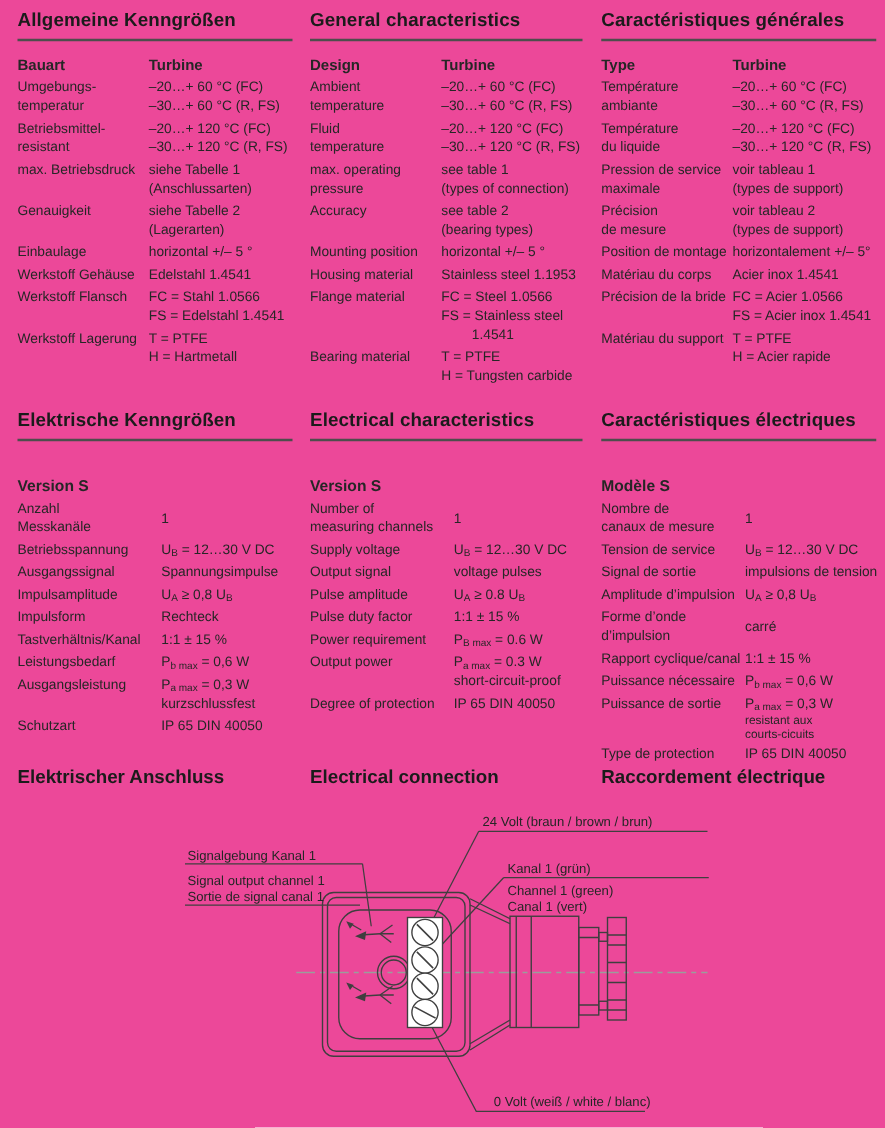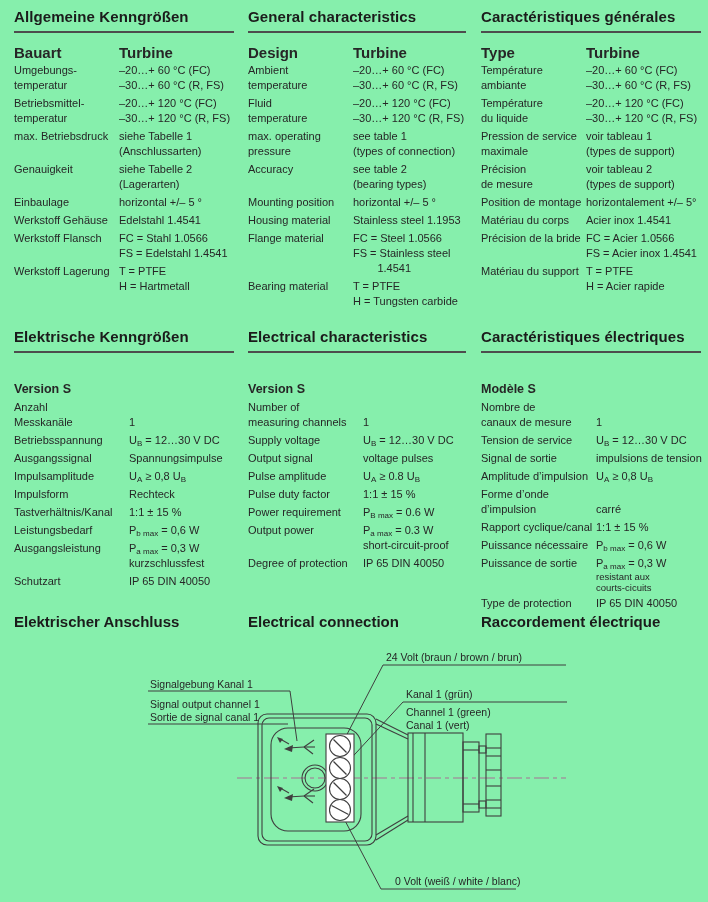--- a/index.html
+++ b/index.html
@@ -1,30 +1,30 @@
 <!DOCTYPE html>
 <html><head>
 <meta charset="utf-8">
 <style>
   *{box-sizing:border-box;margin:0;padding:0}
   html,body{background:#ffffff}
-  .page{position:relative;width:708px;height:902px;background:#86efac;overflow:hidden;
+  .page{position:relative;width:708px;height:902px;background:#ec4899;overflow:hidden;
         font-family:"Liberation Sans",sans-serif;color:#262626;}
   .col{position:absolute;width:220px}
   .c1{left:14px}
   .c2{left:248px;width:218px}
   .c3{left:481px;width:220px}
   .sec1{top:8px}
   .sec2{top:328px}
   h2{font-size:15px;font-weight:bold;color:#1b1b1b;line-height:18px;letter-spacing:.1px}
   .rule{border:0;border-top:2px solid #4d4d4d;margin-top:5px}
-  .hdr-row{display:flex;margin-top:12px;font-size:15px;font-weight:bold;line-height:15px}
+  .hdr-row{display:flex;margin-top:12px;font-size:12px;font-weight:bold;line-height:15px}
   .sub-title{font-size:12.5px;font-weight:bold;margin-top:28px;line-height:16px}
   .row{display:flex;margin-top:3px;font-size:11px;line-height:15px}
-  .row.valign-b{align-items:flex-end}
+  .row.valign-b{align-items:center}
   .lbl{flex:0 0 auto;min-width:105px;white-space:pre;padding-right:3px}
   .sec2 .lbl{min-width:115px}
   .val{white-space:pre}
   .note{font-size:9.5px;line-height:11px;white-space:pre}
   sub{font-size:8px;vertical-align:-2px;line-height:0}
   .h3{position:absolute;top:613px;font-size:15px;font-weight:bold;color:#1b1b1b}
   .h3.de{left:14px}.h3.en{left:248px}.h3.fr{left:481px}
   svg.diagram{position:absolute;left:0;top:640px}
   svg text{font-family:"Liberation Sans",sans-serif;font-size:10.5px;fill:#262626}
 </style>
@@ -42,21 +42,21 @@
     </div>
     <div>
         <div class="row">
           <div class="lbl">Umgebungs-
 temperatur</div>
           <div class="val">–20…+ 60 °C (FC)
 –30…+ 60 °C (R, FS)</div>
         </div>
         <div class="row">
           <div class="lbl">Betriebsmittel-
-temperatur</div>
+resistant</div>
           <div class="val">–20…+ 120 °C (FC)
 –30…+ 120 °C (R, FS)</div>
         </div>
         <div class="row">
           <div class="lbl">max. Betriebsdruck</div>
           <div class="val">siehe Tabelle 1
 (Anschlussarten)</div>
         </div>
         <div class="row">
           <div class="lbl">Genauigkeit</div>

